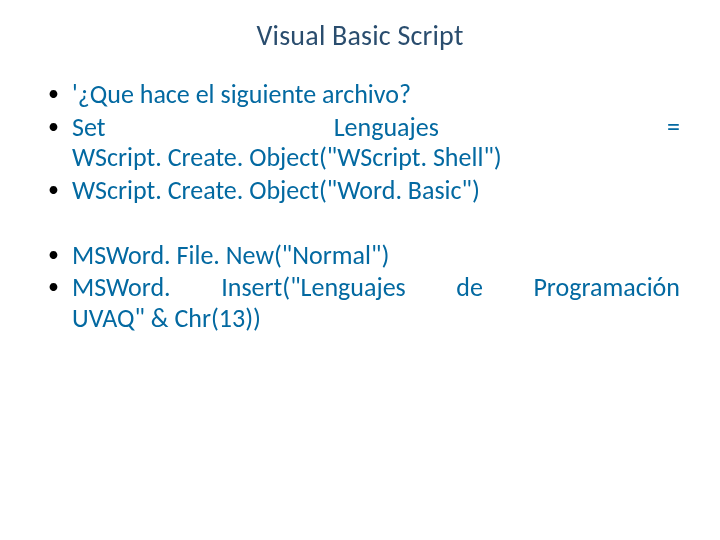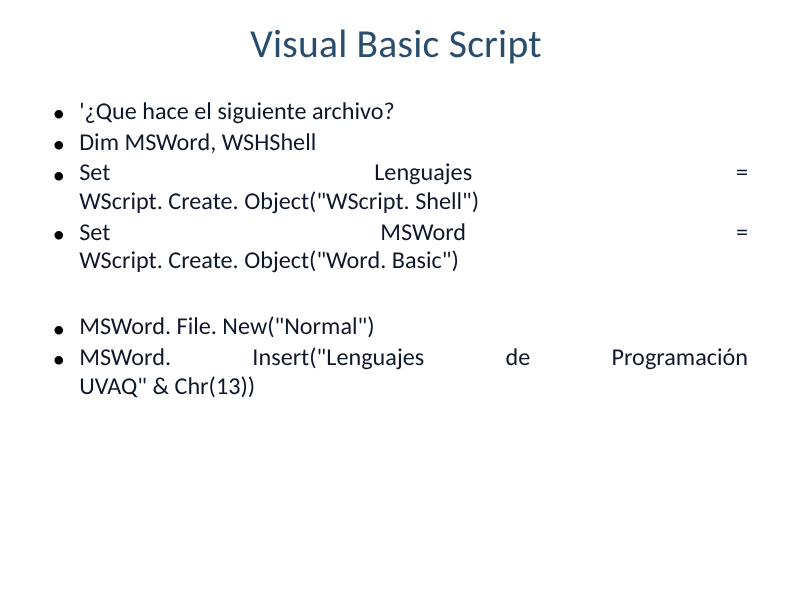--- a/index.html
+++ b/index.html
@@ -11,33 +11,33 @@
       color: #000000;
       overflow: hidden;
     }
     .slide {
       width: 720px;
       height: 540px;
       padding: 18px 40px 0 40px;
       position: relative;
     }
     .title {
-      font-size: 36px;
+      font-size: 28px;
       font-weight: 400;
       color: #2a4d6e;
       text-align: center;
       margin-bottom: 26px;
       letter-spacing: 0.2px;
     }
     ul.outer {
       list-style: none;
       padding-left: 0;
-      font-size: 22px;
+      font-size: 26px;
       line-height: 1.18;
-      color: #0f172a;
+      color: #0369a1;
     }
     ul.outer > li {
       position: relative;
       padding-left: 32px;
       margin-bottom: 2px;
       text-align: justify;
       text-justify: inter-word;
     }
     ul.outer > li::before {
       content: "•";
@@ -63,28 +63,24 @@
 <body>
 
 <div class="slide">
   <h1 class="title">Visual Basic Script</h1>
 
   <ul class="outer">
     <li>
       <span>'¿Que hace el siguiente archivo?</span>
     </li>
     <li>
-      <span>Dim MSWord, WSHShell</span>
-    </li>
-    <li>
       <span class="blk jline">Set Lenguajes =</span>
       <span class="blk">WScript. Create. Object("WScript. Shell")</span>
     </li>
     <li>
-      <span class="blk jline">Set MSWord =</span>
       <span class="blk">WScript. Create. Object("Word. Basic")</span>
     </li>
   </ul>
 
   <div class="gap"></div>
 
   <ul class="outer">
     <li>
       <span>MSWord. File. New("Normal")</span>
     </li>

